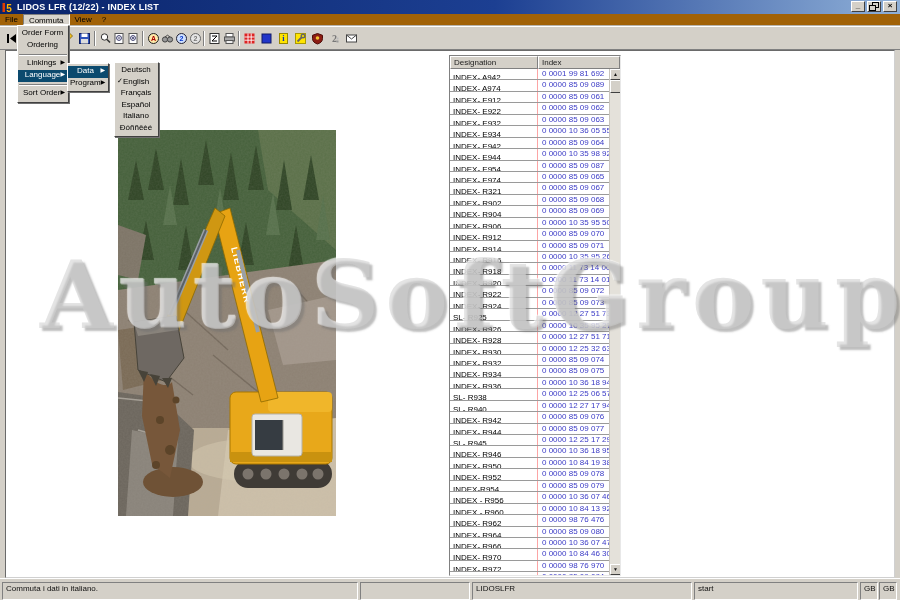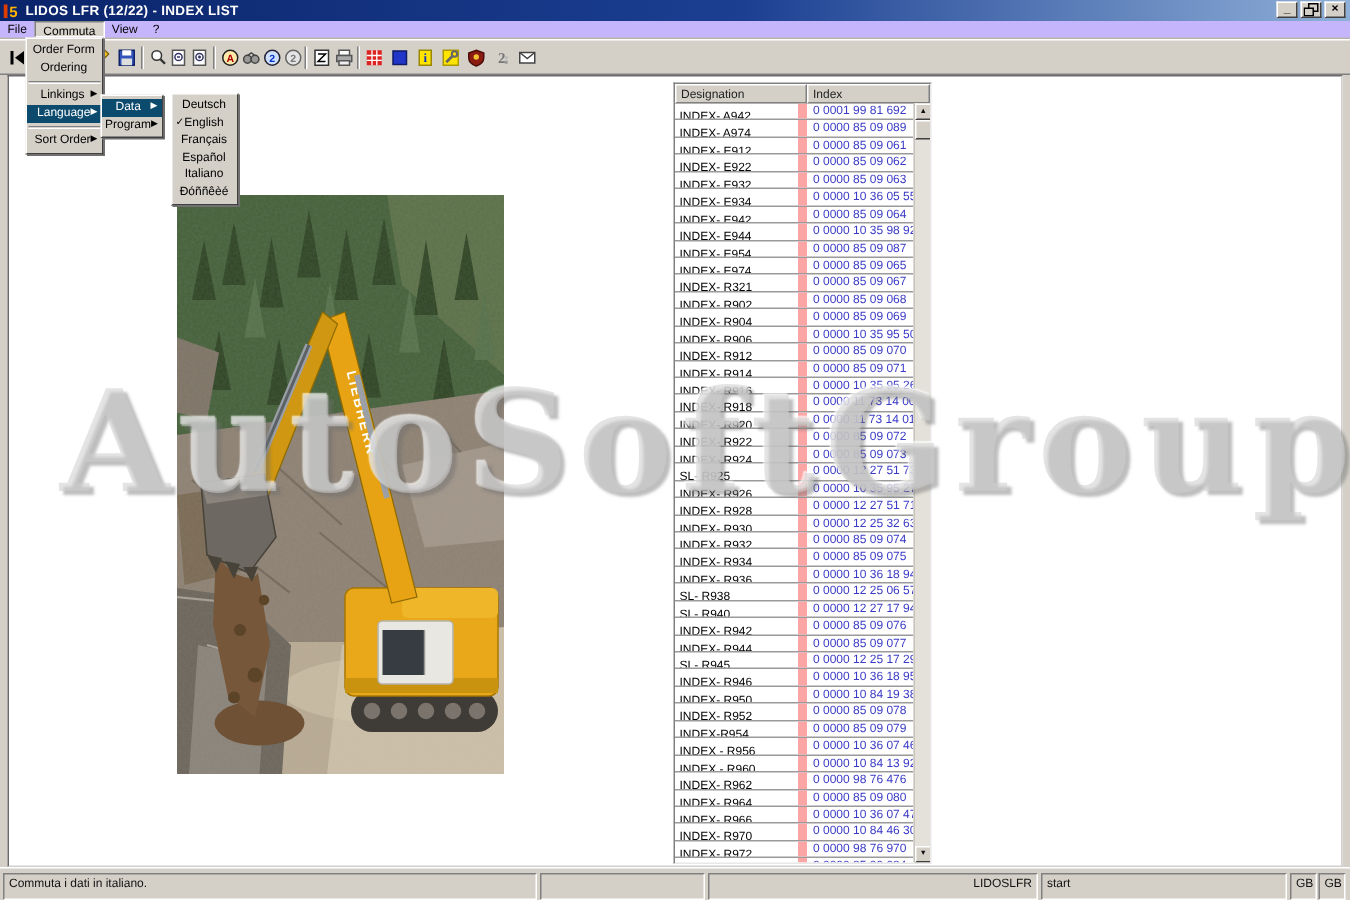--- a/index.html
+++ b/index.html
@@ -7,42 +7,42 @@
   body{position:relative;background:#d4d0c8;font-family:"Liberation Sans",sans-serif;-webkit-font-smoothing:none}
   
   .titlebar{position:absolute;left:0;top:0;width:900px;height:14px;
     background:linear-gradient(90deg,#0a246a 0%,#1c3f92 55%,#8fb0d8 100%);
     display:flex;align-items:center;padding:0 2px;color:#fff}
   .titlebar .ttl{font-size:9px;font-weight:bold;margin-left:4px;letter-spacing:.2px;white-space:nowrap}
   .winbtns{position:absolute;right:3px;top:1px;display:flex;gap:2px}
   .wbtn{width:14px;height:11px;background:#d4d0c8;border:1px solid;border-color:#fff #404040 #404040 #fff;
     font-size:8px;line-height:8px;text-align:center;color:#000;font-weight:bold}
   
-  .menubar{position:absolute;left:0;top:14px;width:900px;height:12px;background:#c4b5fd;
+  .menubar{position:absolute;left:0;top:14px;width:900px;height:12px;background:#a16207;
     display:flex;align-items:center;font-size:8px;border-bottom:1px solid #b8b4ac}
   .mbi{padding:1px 5px;height:11px;line-height:9px}
   .mbi.pressed{border:1px solid;border-color:#808080 #fff #fff #808080;background:#d8d4cc}
   
   .toolbar{position:absolute;left:0;top:26px;width:900px;height:24px;background:#d4d0c8;
     border-top:1px solid #fff;border-bottom:1px solid #808080}
   .tbtn{position:absolute;top:3px;width:17px;height:17px;display:flex;align-items:center;justify-content:center}
   .tsep{position:absolute;top:4px;width:2px;height:15px;border-left:1px solid #808080;border-right:1px solid #fff}
   
   .client{position:absolute;left:5px;top:50px;width:890px;height:528px;background:#fff;
     border:1px solid;border-color:#6a6a6a #d0d0d0 #d0d0d0 #6a6a6a}
   .photo{position:absolute;left:112px;top:79px;width:218px;height:386px}
   
   .tablewrap{position:absolute;left:443px;top:4px;width:172px;height:521px;background:#fff;
     border:1px solid;border-color:#808080 #e8e8e8 #e8e8e8 #808080;overflow:hidden}
   .thead{display:flex;height:13px;background:#d4d0c8;font-size:8px;color:#222}
   .th{border:1px solid;border-color:#fff #808080 #808080 #fff;padding:1px 3px;overflow:hidden;white-space:nowrap}
   .th.des{width:88px}.th.idx{flex:1}
   .tbody{position:absolute;left:0;top:13px;right:11px;bottom:0;overflow:hidden}
   .trow{display:flex;height:11.45px;font-size:8px;line-height:10px;border-bottom:1px solid #9a9a9a}
-  .td-des{width:88px;padding:4px 0 0 3px;color:#000;border-right:6px solid #fca5a5;overflow:hidden;white-space:nowrap}
+  .td-des{width:88px;padding:4px 0 0 3px;color:#000;border-right:1px solid #fca5a5;overflow:hidden;white-space:nowrap}
   .td-idx{flex:1;padding:0 0 0 4px;color:#3a3ac6;overflow:hidden;white-space:nowrap}
   .sbar{position:absolute;right:0;top:13px;bottom:0;width:11px;background:#e4e1da;border-left:1px solid #c8c4bc}
   .sbtn{position:absolute;left:0;width:11px;height:11px;background:#d4d0c8;border:1px solid;
     border-color:#fff #404040 #404040 #fff;font-size:5px;line-height:9px;text-align:center;color:#111}
   .sthumb{position:absolute;left:0;top:11px;width:11px;height:13px;background:#d4d0c8;
     border:1px solid;border-color:#fff #404040 #404040 #fff}
   
   .menupanel{position:absolute;background:#d4d0c8;border:1px solid;border-color:#fff #404040 #404040 #fff;
     box-shadow:1px 1px 0 #707070;z-index:10;padding:2px 0;font-size:8px}
   .mi{display:flex;height:12px;padding:0 3px 0 2px;color:#000}
@@ -57,21 +57,21 @@
   #data-language-menu .mi,#language-submenu .mi{height:11.5px}
   
   .watermark{position:absolute;left:40px;top:240px;width:860px;z-index:5;pointer-events:none;
     font-family:"DejaVu Serif",serif;font-weight:bold;font-size:94px;letter-spacing:6px;
     color:rgba(205,205,205,0.55);text-shadow:3px 3px 2px rgba(110,110,110,0.45),-1px -1px 1px rgba(255,255,255,0.7);
     white-space:nowrap}
   
   .statusbar{position:absolute;left:0;top:578px;width:900px;height:22px;background:#d4d0c8;border-top:1px solid #fff}
   .spanel{position:absolute;top:3px;height:18px;border:1px solid;border-color:#808080 #fff #fff #808080;
     font-size:8px;line-height:11px;padding:0 3px;overflow:hidden;white-space:nowrap;color:#111}
-  .sp-center{text-align:right}
+  .sp-center{text-align:left}
 </style>
 </head>
 <body>
 
 <div class="titlebar">
   <svg width="11" height="11">
     <rect x="0.5" y="1" width="2.5" height="9" fill="#e03c00"></rect>
     <text x="7" y="9.5" font-size="10" font-weight="bold" fill="#ffb400" text-anchor="middle">5</text>
   </svg>
   <span class="ttl">LIDOS LFR (12/22) - INDEX LIST</span>

